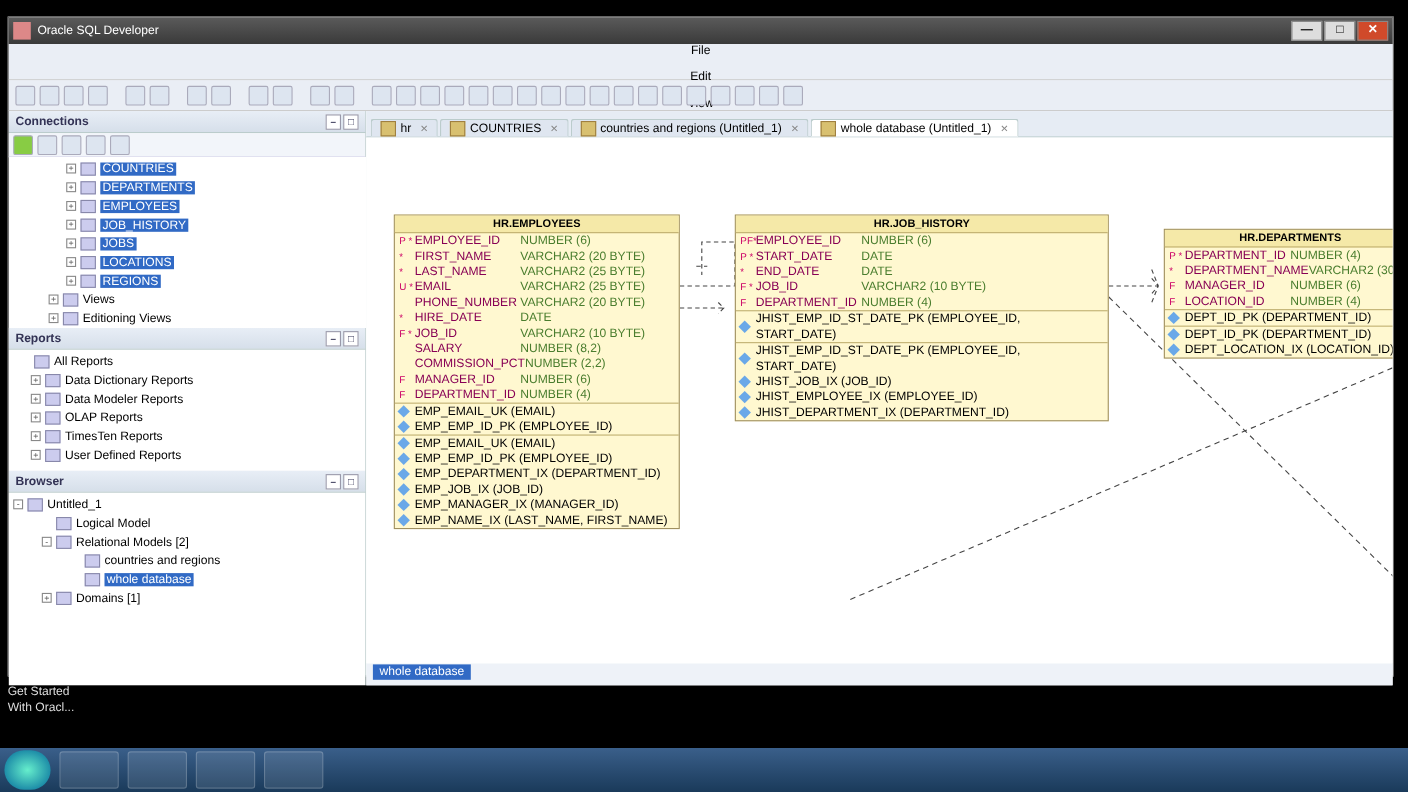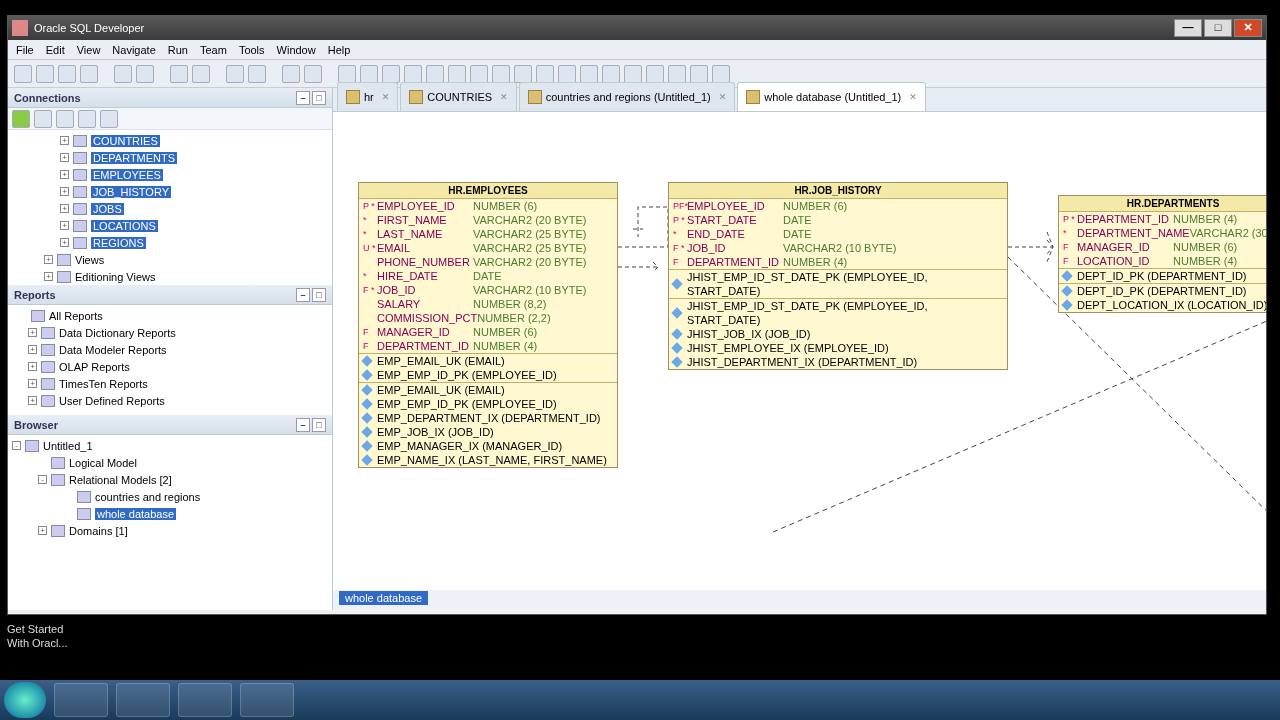--- a/index.html
+++ b/index.html
@@ -3,41 +3,41 @@
 <meta charset="utf-8">
 <style>
 * { box-sizing: border-box; margin: 0; padding: 0; font-family: Tahoma, sans-serif; font-size: 11px; }
 body { background: #000; width: 1280px; height: 720px; overflow: hidden; position: relative; }
 .window { position: absolute; top: 15px; left: 7px; width: 1260px; height: 600px; background: #f0f0f0; border: 1px solid #555; }
 .titlebar { height: 24px; background: linear-gradient(#5a5a5a,#3a3a3a); display: flex; align-items: center; padding: 0 4px; color: #fff; }
 .titlebar .icon { width: 16px; height: 16px; background: #d88; margin-right: 6px; }
 .titlebar .controls { margin-left: auto; display: flex; gap: 2px; }
 .titlebar .controls div { width: 28px; height: 18px; background: #ddd; border: 1px solid #888; text-align: center; line-height: 14px; color: #000; font-weight: bold; }
 .titlebar .controls .close { background: #d04a2a; color: #fff; }
-.menubar { height: 20px; background: #eaeef5; border-bottom: 1px solid #ccc; display: flex; align-items: center; padding: 0 8px; gap: 12px; }
+.menubar { height: 33px; background: #eaeef5; border-bottom: 1px solid #ccc; display: flex; align-items: center; padding: 0 8px; gap: 12px; flex-direction: column; }
 .menubar span { cursor: default; }
 .toolbar { height: 28px; background: #eaeef5; border-bottom: 1px solid #ccc; display: flex; align-items: center; padding: 0 6px; gap: 4px; }
 .tbtn { width: 18px; height: 18px; background: #dde5f0; border: 1px solid #aab; border-radius: 2px; }
 .tsep { width: 8px; }
 .body { display: flex; height: calc(100% - 76px); }
 .leftcol { width: 325px; display: flex; flex-direction: column; border-right: 1px solid #bcc; }
 .panel-hdr { height: 20px; background: linear-gradient(#e8eef6,#d6dfea); border-bottom: 1px solid #bcc; padding: 0 6px; display: flex; align-items: center; font-weight: bold; color: #335; }
 .panel-hdr .pbtn { margin-left: auto; width: 14px; height: 14px; border: 1px solid #99a; background: #fff; font-size: 9px; text-align: center; line-height: 12px; }
 .mini-tb { height: 22px; background: #f2f5fa; display: flex; align-items: center; padding: 0 4px; gap: 4px; border-bottom: 1px solid #dde; }
 .tree { background: #fff; overflow: auto; padding: 2px 0; }
 .tree .row { display: flex; align-items: center; height: 17px; padding-left: 4px; white-space: nowrap; }
 .tree .tog { width: 9px; height: 9px; border: 1px solid #888; background: #fff; margin-right: 4px; font-size: 8px; text-align: center; line-height: 7px; color: #555; }
 .tree .ico { width: 14px; height: 12px; background: #cce; border: 1px solid #88a; margin-right: 4px; }
 .tree .lbl.sel { background: #316ac5; color: #fff; padding: 0 2px; }
 .conn-tree { flex: 0 0 155px; }
 .reports-tree { flex: 0 0 110px; }
 .browser-tree { flex: 1; }
 .maincol { flex: 1; display: flex; flex-direction: column; background: #fff; }
 .tabs { height: 24px; background: #e6ecf4; border-bottom: 1px solid #bcc; display: flex; align-items: flex-end; padding: 0 4px; }
-.tab { height: 29px; padding: 0 8px; background: #dfe6f0; border: 1px solid #bcc; border-bottom: none; margin-right: 2px; display: flex; align-items: center; gap: 4px; border-radius: 3px 3px 0 0; }
+.tab { height: 16px; padding: 0 8px; background: #dfe6f0; border: 1px solid #bcc; border-bottom: none; margin-right: 2px; display: flex; align-items: center; gap: 4px; border-radius: 3px 3px 0 0; }
 .tab.active { background: #fff; }
 .tab .x { color: #888; font-size: 9px; margin-left: 4px; }
 .canvas { flex: 1; background: #fff; position: relative; overflow: hidden; }
 .entity { position: absolute; border: 1px solid #a09060; background: #fff8d0; font-size: 10px; }
 .entity .eh { background: #f5e9a8; text-align: center; font-weight: bold; padding: 2px 0; border-bottom: 1px solid #c0b070; font-size: 10px; }
 .entity .erow { display: flex; padding: 0 4px; line-height: 14px; }
 .entity .flag { width: 14px; color: #c06; font-size: 9px; }
 .entity .colname { color: #805; flex: 0 0 auto; min-width: 96px; }
 .entity .coltype { color: #4a7d2e; }
 .entity .sep { border-top: 1px solid #c0b070; }

